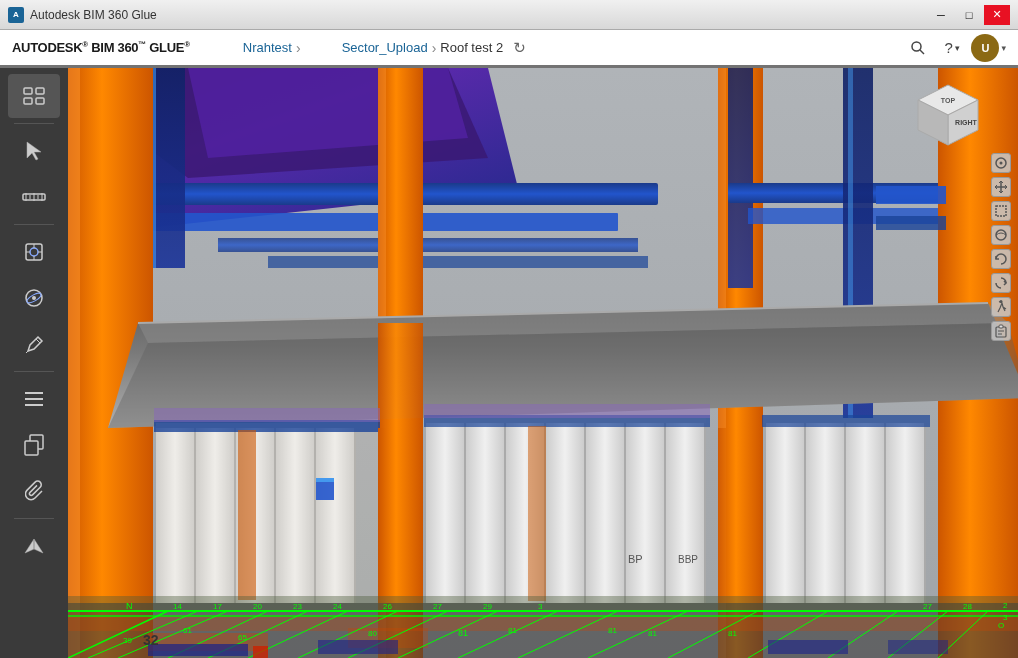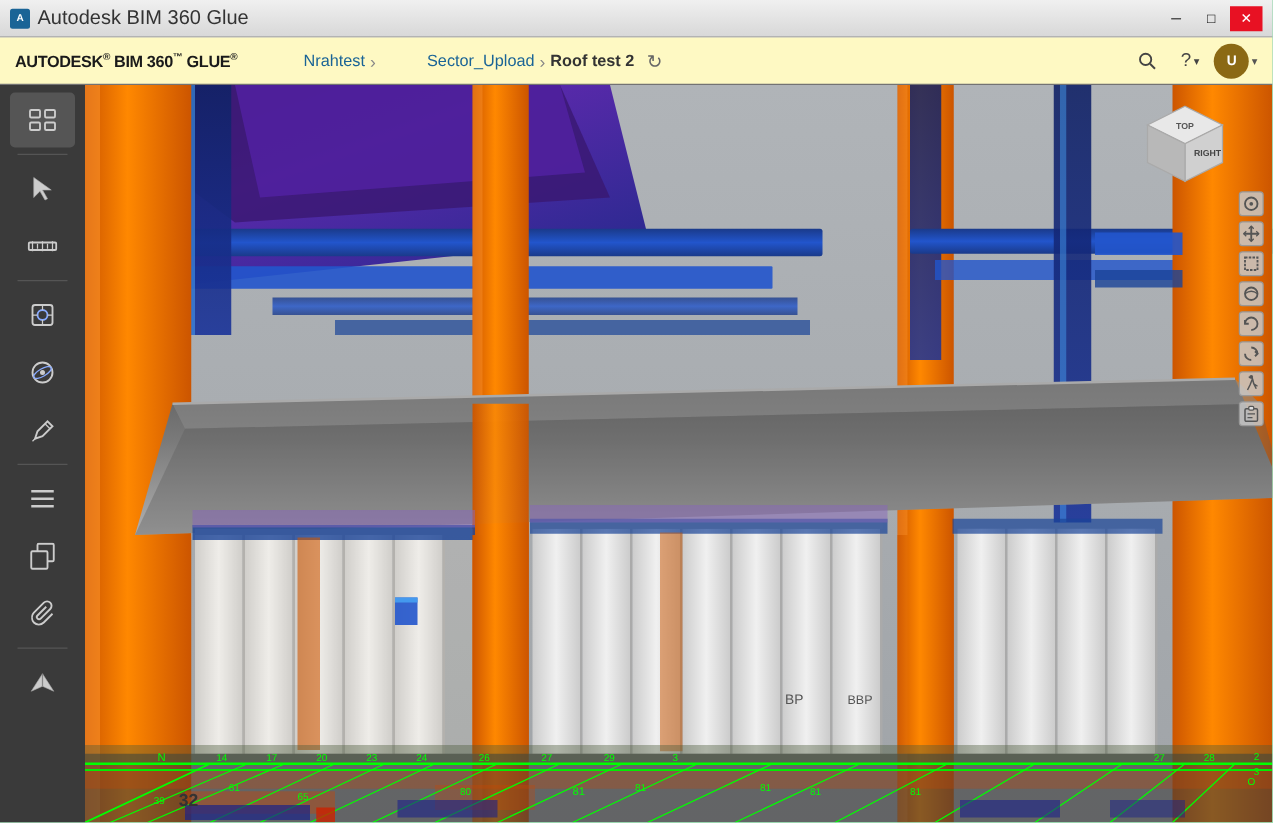--- a/index.html
+++ b/index.html
@@ -17,42 +17,42 @@
       user-select: none;
     }
     .title-bar-icon {
       width: 16px; height: 16px;
       background: #1a6496;
       border-radius: 2px;
       display: flex; align-items: center; justify-content: center;
       font-size: 9px; color: white; font-weight: bold;
     }
     .title-bar-text {
-      font-size: 16px;
+      font-size: 12px;
       color: #333;
       flex: 1;
     }
     .title-bar-buttons {
       display: flex; gap: 2px;
     }
     .title-btn {
       width: 26px; height: 20px;
       border: none;
       display: flex; align-items: center; justify-content: center;
       font-size: 11px;
       cursor: pointer;
       background: transparent;
     }
     .title-btn.close { background: #e81123; color: white; }
 
     
     .menu-bar {
       height: 38px;
-      background: #fef9c3;
-      border-bottom: 1px solid #737373;
+      background: #ffffff;
+      border-bottom: 3px solid #737373;
       display: flex;
       align-items: center;
       padding: 0 12px;
       gap: 8px;
     }
     .app-logo {
       font-size: 13px;
       font-weight: bold;
       color: #1a1a1a;
       letter-spacing: -0.3px;
@@ -71,21 +71,21 @@
       color: #888;
       font-size: 14px;
     }
     .breadcrumb-item {
       color: #1a6496;
       cursor: pointer;
       padding-left: 37px;
     }
     .breadcrumb-current {
       color: #333;
-      font-weight: 700;
+      font-weight: 400;
     }
     .breadcrumb-loading {
       font-size: 14px;
       color: #555;
       margin-left: 4px;
     }
     .menu-right {
       margin-left: auto;
       display: flex;
       align-items: center;

